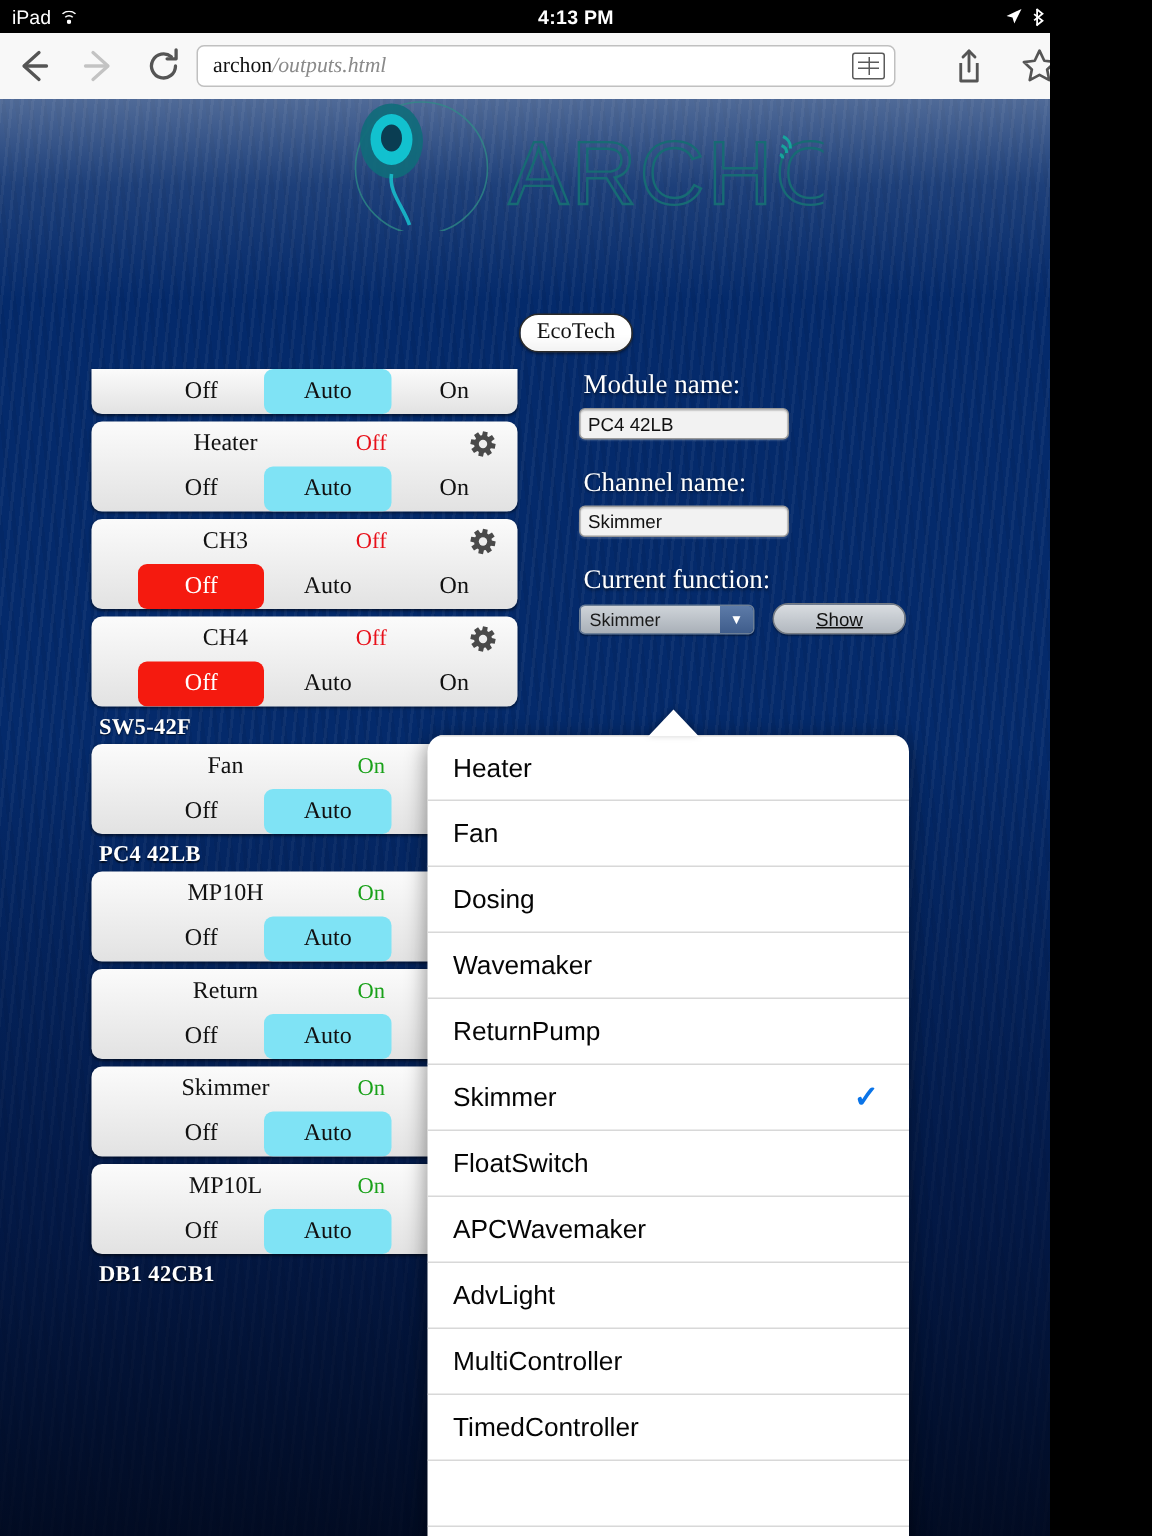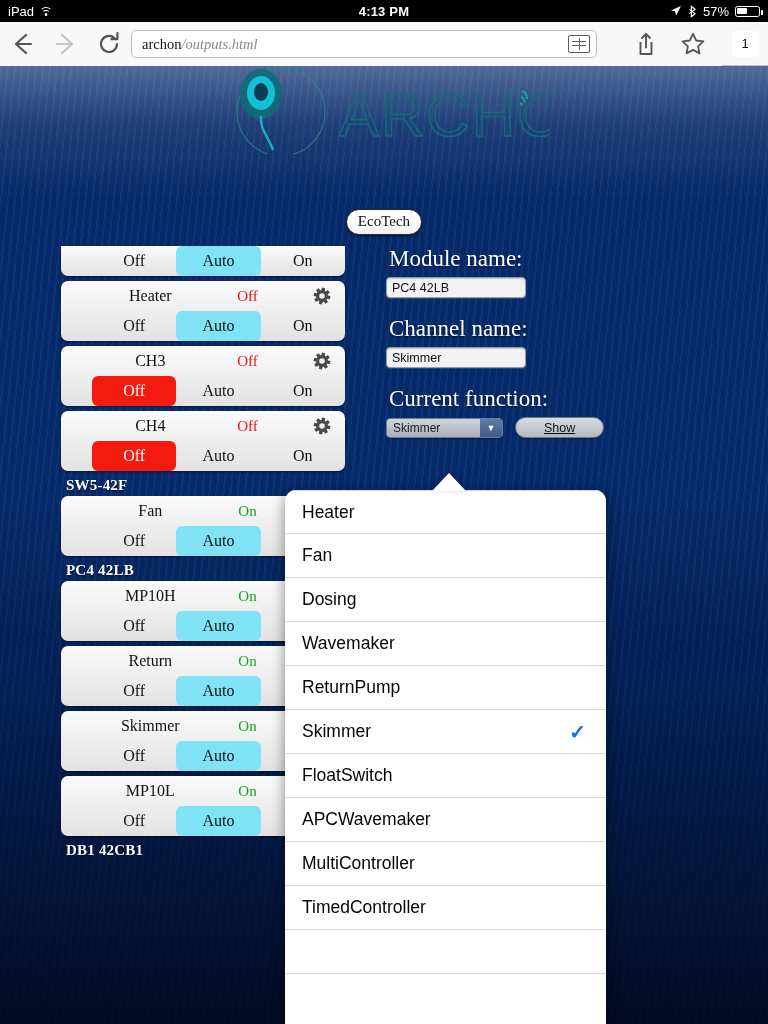--- a/index.html
+++ b/index.html
@@ -1,21 +1,21 @@
 <!DOCTYPE html>
 <html><head>
 <meta charset="utf-8">
 <style>
   * { margin:0; padding:0; box-sizing:border-box; }
   html,body{
     width:768px; height:1024px; overflow:hidden;
     font-family:"Liberation Sans", sans-serif;
     background:#000;
   }
-  #screen{ position:relative; width:768px; height:1024px; overflow:hidden; }
+  #screen{ position:relative; width:700px; height:1024px; overflow:hidden; }
 
   
   .statusbar{
     position:absolute; left:0; top:0; width:768px; height:22px;
     background:#000; color:#fff;
     font-size:13px; font-family:"Liberation Sans", sans-serif;
     display:flex; align-items:center;
   }
   .sb-left{ position:absolute; left:8px; display:flex; align-items:center; gap:5px; }
   .sb-center{ position:absolute; left:0; width:768px; text-align:center; font-weight:600; letter-spacing:.2px;}
@@ -140,21 +140,21 @@
   .seg{
     flex:1 1 33.33%; display:flex; align-items:center; justify-content:center;
     font-family:"Liberation Serif", serif; font-size:16px; color:#111;
   }
   .seg.sel-auto{ background:#7fe3f5; border-radius:6px; }
   .seg.sel-off{ background:#f51a0f; color:#fff; border-radius:6px; }
 
   
   .form{ position:absolute; left:386px; top:180px; width:330px; z-index:3; }
   .flabel{
-    color:#ffffff; font-family:"Liberation Serif", serif; font-size:23px;
+    color:#ffffff; font-family:"Liberation Serif", serif; font-size:18px;
     margin:0 0 5px 3px; text-shadow:0 1px 2px rgba(0,0,0,.6);
   }
   .ftext{
     width:140px; height:21px; background:#f2f2f2; border:1px solid #9a9a9a;
     border-radius:4px; font-size:12.5px; color:#111; padding:0 5px;
     font-family:"Liberation Sans", sans-serif; display:flex; align-items:center;
     box-shadow:inset 0 1px 1px rgba(0,0,0,.18), 0 1px 1px rgba(255,255,255,.15);
     margin-bottom:18px;
   }
   .selrow{ display:flex; align-items:center; gap:12px; }
@@ -439,20 +439,23 @@
           <span>Skimmer</span>
           <span class="chk">✓</span>
         </div>
         <div class="pop-item">
           <span>FloatSwitch</span>
         </div>
         <div class="pop-item">
           <span>APCWavemaker</span>
         </div>
         <div class="pop-item">
+          <span>AdvLight</span>
+        </div>
+        <div class="pop-item">
           <span>MultiController</span>
         </div>
         <div class="pop-item">
           <span>TimedController</span>
         </div>
         <div class="pop-item"></div>
       </div>
 
   </div>
 </div>

